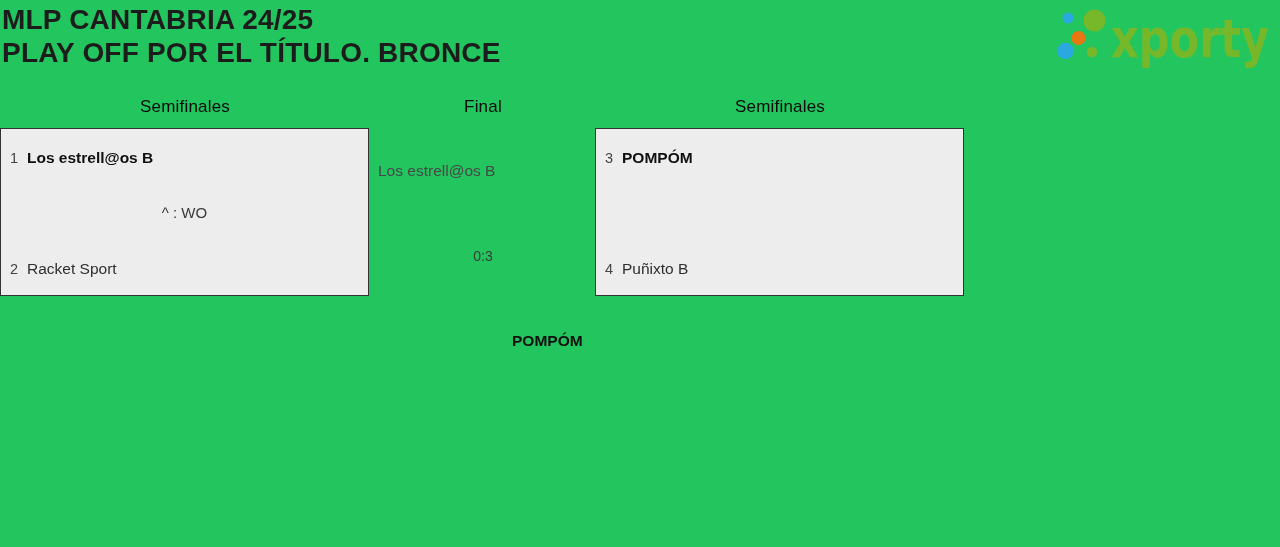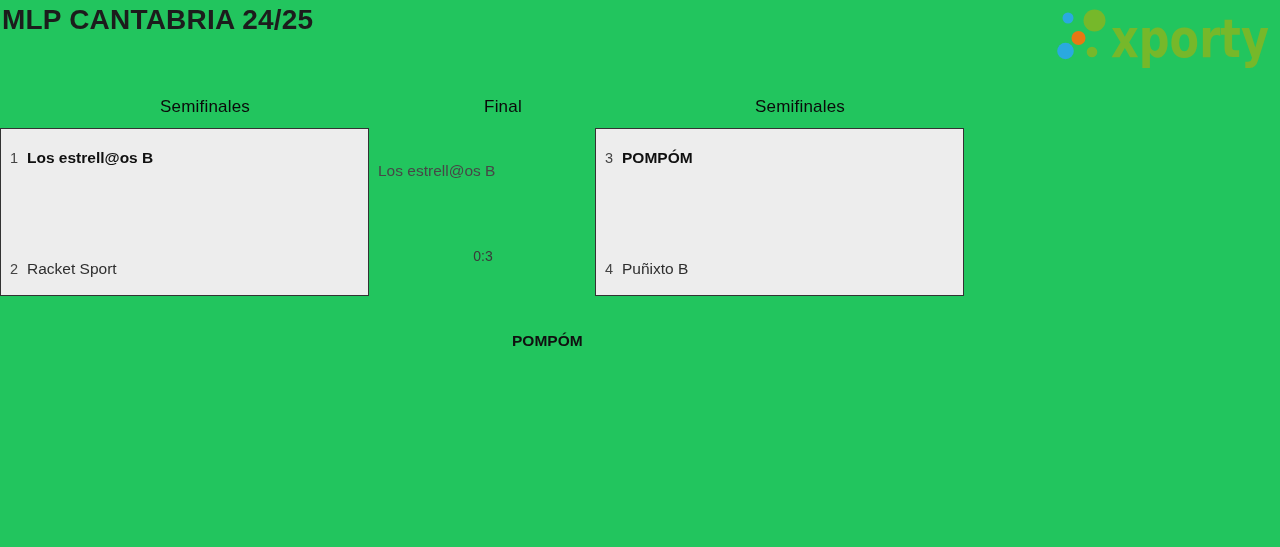--- a/index.html
+++ b/index.html
@@ -14,21 +14,21 @@
     letter-spacing:.2px;white-space:nowrap;
   }
   .logo{position:absolute;left:1045px;top:0;width:230px;height:75px;cursor:pointer;}
   .logo text{
     font-family:"DejaVu Sans","Liberation Sans",sans-serif;
     font-weight:700;
   }
   
   .col-header{
     position:absolute;top:97px;text-align:center;
-    font-size:17px;font-weight:500;color:#0a0a0a;letter-spacing:.2px;margin-left:20px;
+    font-size:17px;font-weight:500;color:#0a0a0a;letter-spacing:.2px;
   }
   .col-header.left{left:0;width:370px;}
   .col-header.center{left:370px;width:226px;text-align:center;}
   .col-header.right{left:595px;width:370px;}
 
   .match-box{
     position:absolute;top:128px;width:367px;height:166px;
     background:#ededed;border:1px solid #333333;
   }
   .match-box.sf1{left:0;}
@@ -63,20 +63,21 @@
     font-size:15.5px;line-height:20px;font-weight:700;color:#101010;white-space:nowrap;
   }
 </style>
 </head>
 <body>
 
 <div class="stage">
 
   <div class="title">
     <div>MLP CANTABRIA 24/25</div>
+    <div>PLAY OFF POR EL TÍTULO. BRONCE</div>
   </div>
 
   <svg class="logo" viewBox="0 0 230 75" aria-label="xporty">
     <g>
       <circle cx="23" cy="18" r="5.5" fill="#2aa9e0"></circle>
       <circle cx="49.5" cy="20.5" r="11" fill="#76b82a"></circle>
       <circle cx="33.5" cy="38" r="7" fill="#e87712"></circle>
       <circle cx="20.5" cy="51" r="8.3" fill="#2aa9e0"></circle>
       <circle cx="47" cy="52" r="5.3" fill="#76b82a"></circle>
     </g>
@@ -85,20 +86,21 @@
 
   <div class="col-header left">Semifinales</div>
   <div class="col-header center">Final</div>
   <div class="col-header right">Semifinales</div>
 
   <div class="match-box sf1">
     <div class="prow top">
       <span class="seed">1</span>
       <span class="team winner">Los estrell@os B</span>
     </div>
+    <div class="mscore">^ : WO</div>
     <div class="prow bottom">
       <span class="seed">2</span>
       <span class="team">Racket Sport</span>
     </div>
   </div>
 
   <div class="final-p1">Los estrell@os B</div>
   <div class="final-score">0:3</div>
   <div class="final-winner">POMPÓM</div>
 

